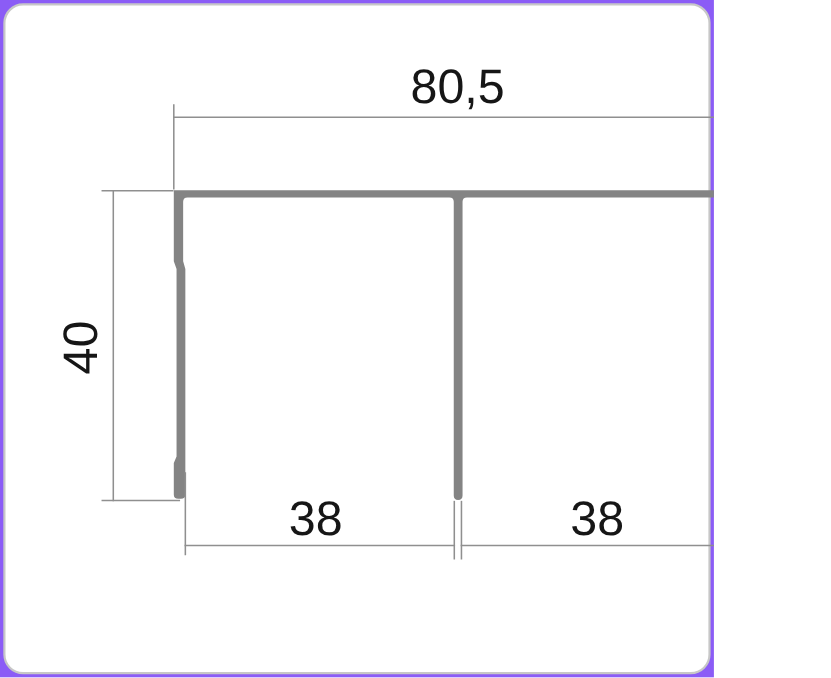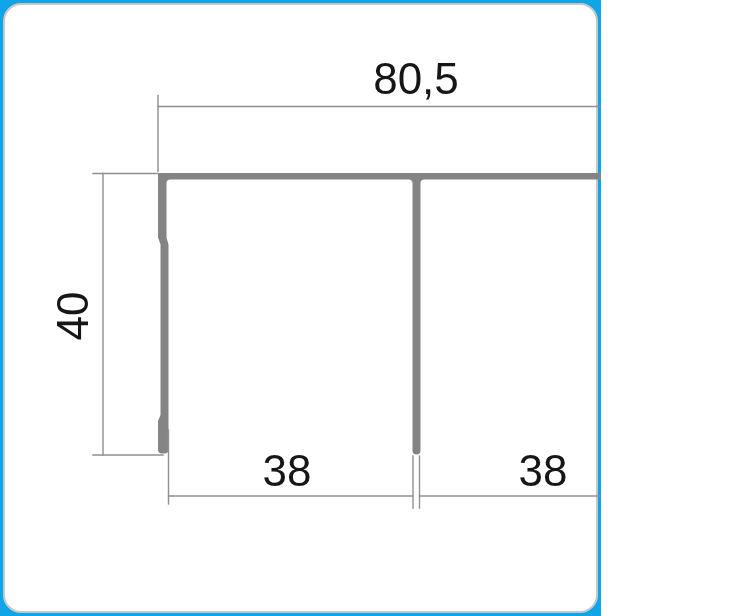--- a/index.html
+++ b/index.html
@@ -1,20 +1,20 @@
 <!DOCTYPE html>
 <html><head>
 <meta charset="utf-8">
 <style>
   html, body { margin: 0; padding: 0; background: #ffffff; }
   .stage {
     position: relative;
-    width: 601px;
+    width: 649px;
     height: 616px;
-    background: #0ea5e9;
+    background: #8b5cf6;
     font-family: "Liberation Sans", sans-serif;
     overflow: hidden;
   }
   .card-border {
     position: absolute;
     left: 3px; top: 3px; right: 3px; bottom: 3px;
     border: 2px solid #c7c7c7;
     border-radius: 18px;
     background: #ffffff;
     box-sizing: border-box;

